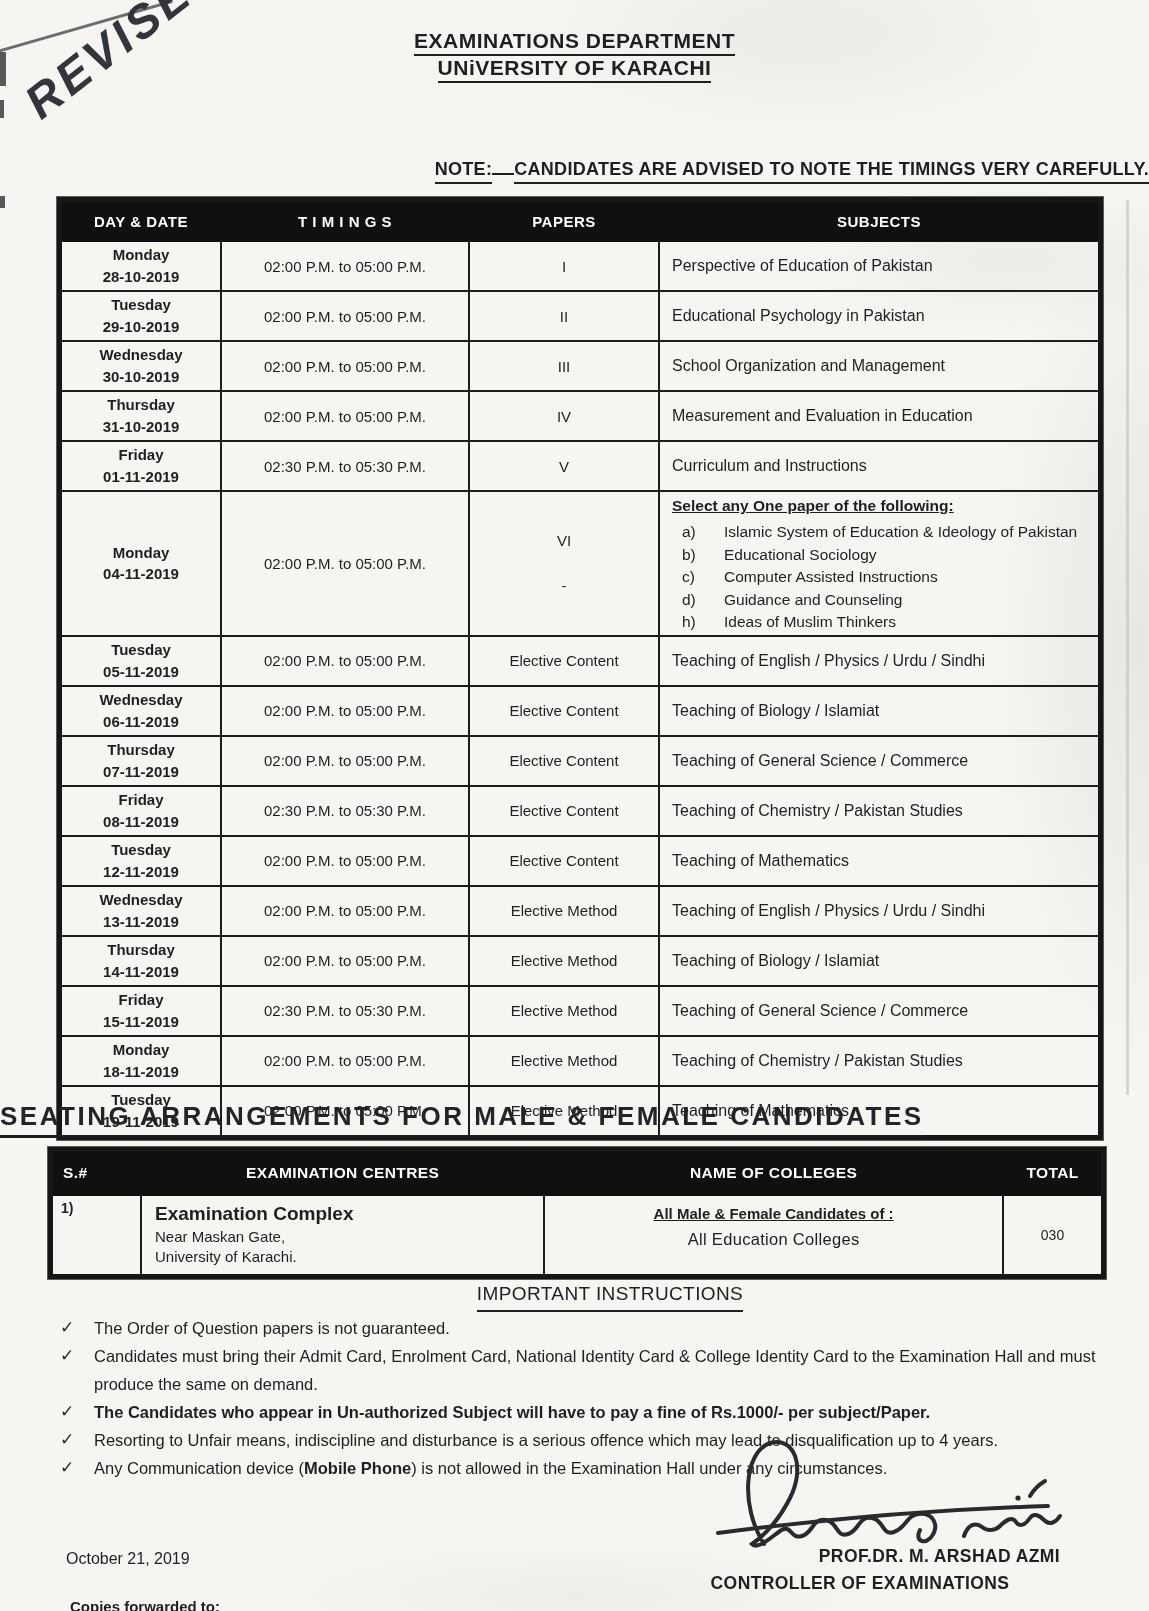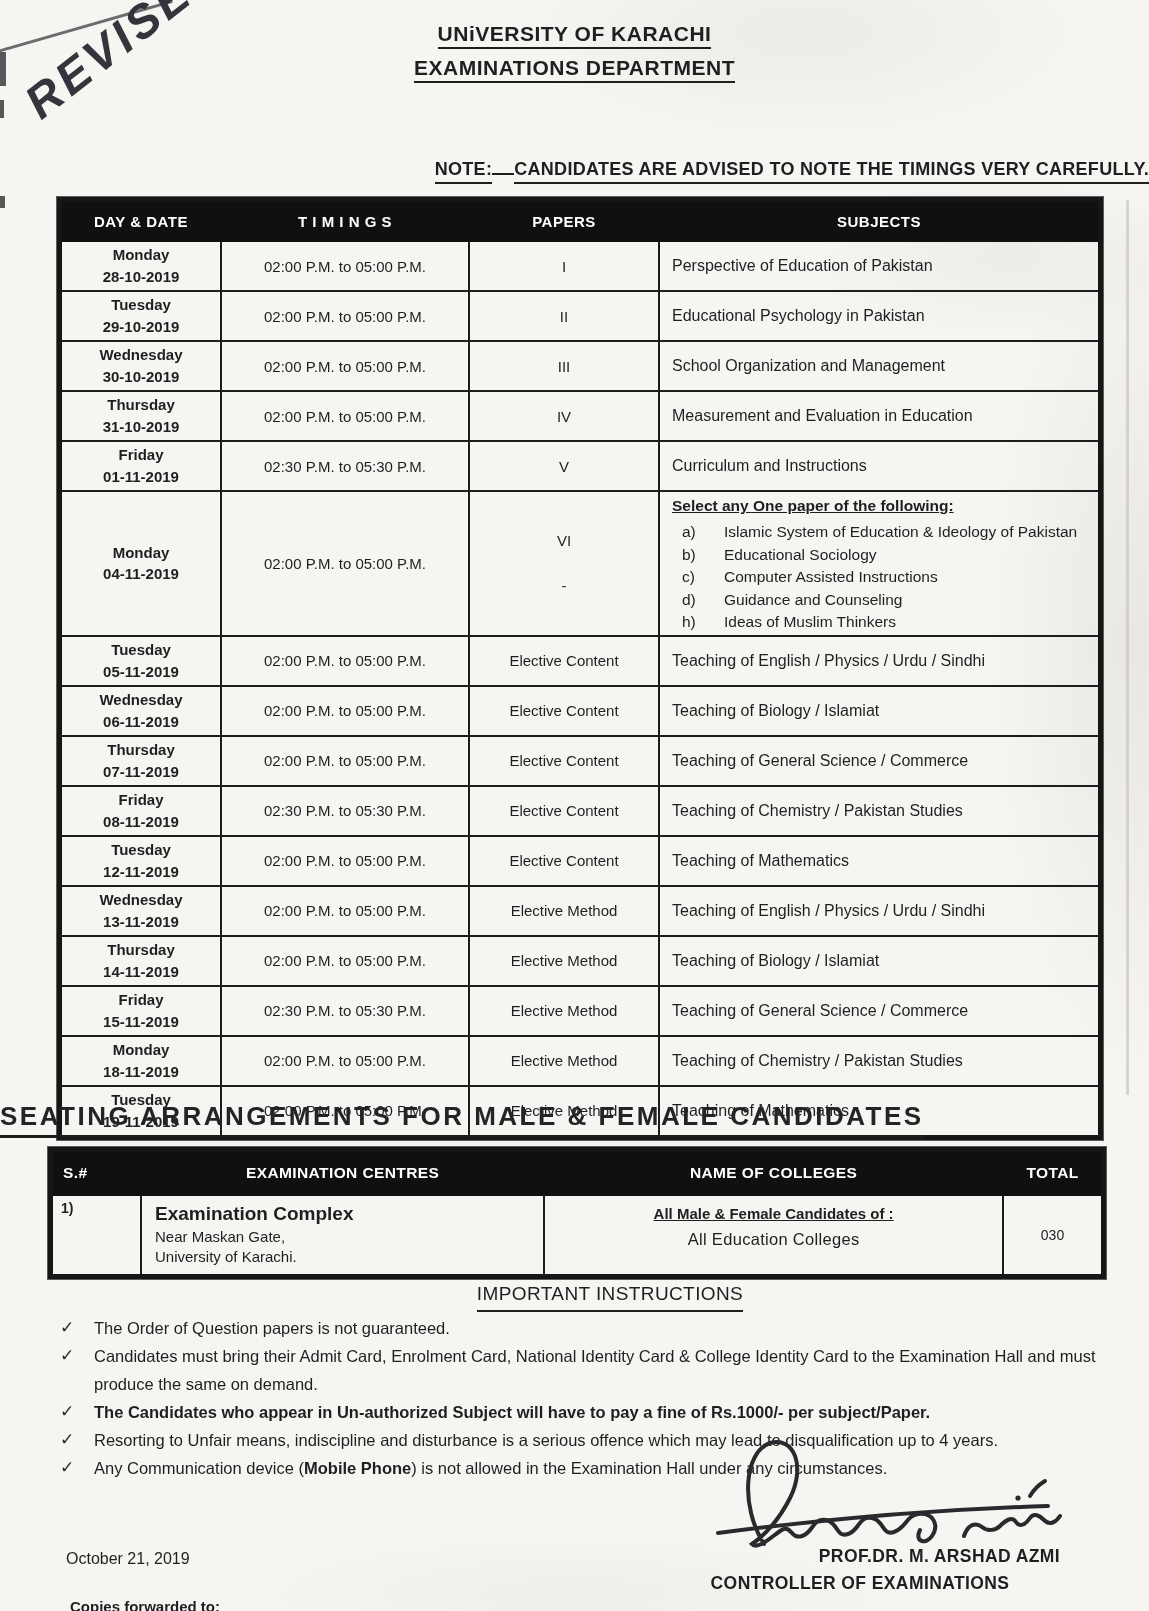--- a/index.html
+++ b/index.html
@@ -91,22 +91,22 @@
 
   <div class="corner-line"></div>
   <div class="edge-mark" style="left:0;top:52px;width:6px;height:34px;"></div>
   <div class="edge-mark" style="left:0;top:100px;width:4px;height:18px;"></div>
   <div class="edge-mark" style="left:0;top:196px;width:5px;height:12px;"></div>
   <div class="right-streak"></div>
 
   <div class="stamp">REVISED</div>
 
   <div class="head">
+    <div><span class="l2">EXAMINATIONS DEPARTMENT</span></div>
     <div><span class="l1">UNiVERSITY OF KARACHI</span></div>
-    <div><span class="l2">EXAMINATIONS DEPARTMENT</span></div>
   </div>
 
 
   <div class="note">
     <span>NOTE:</span><span class="gap"></span><span>CANDIDATES ARE ADVISED TO NOTE THE TIMINGS VERY CAREFULLY.</span>
   </div>
 
   <table class="exam-table">
     <thead>
       <tr>

